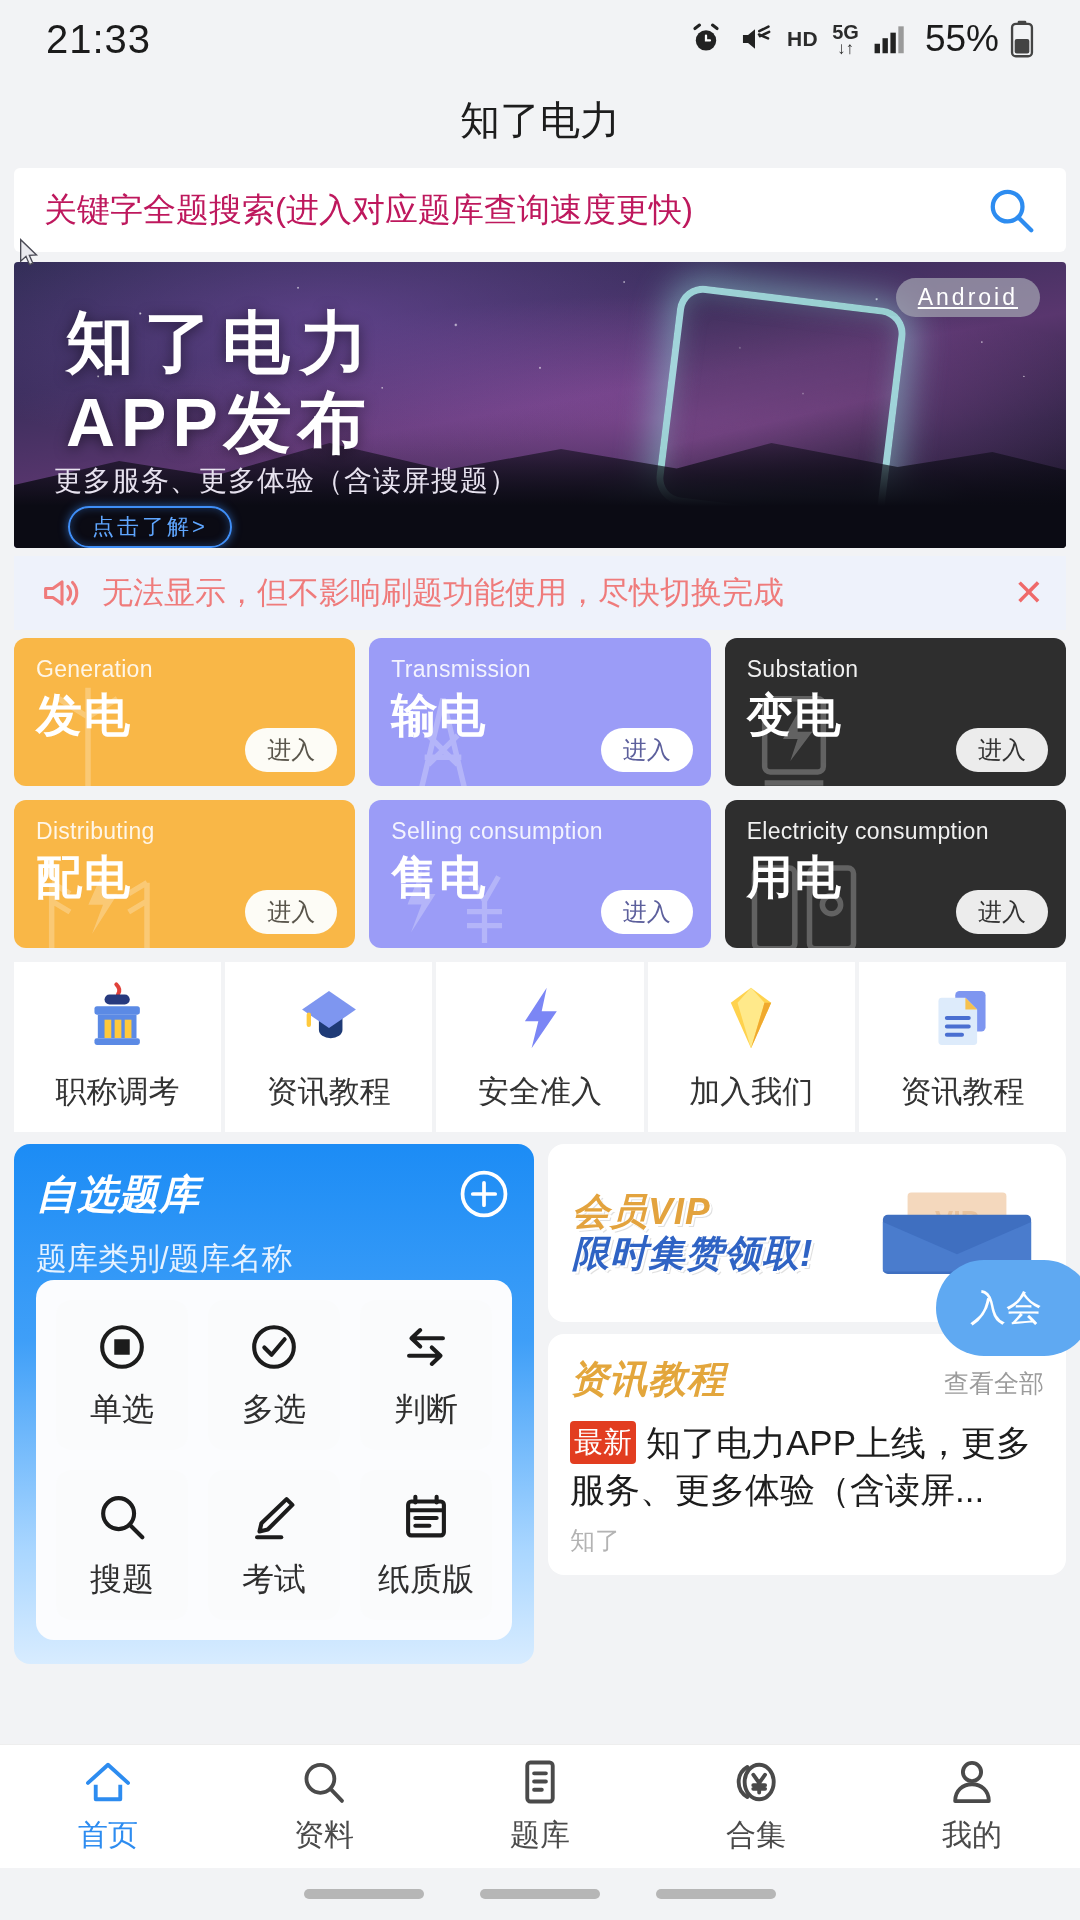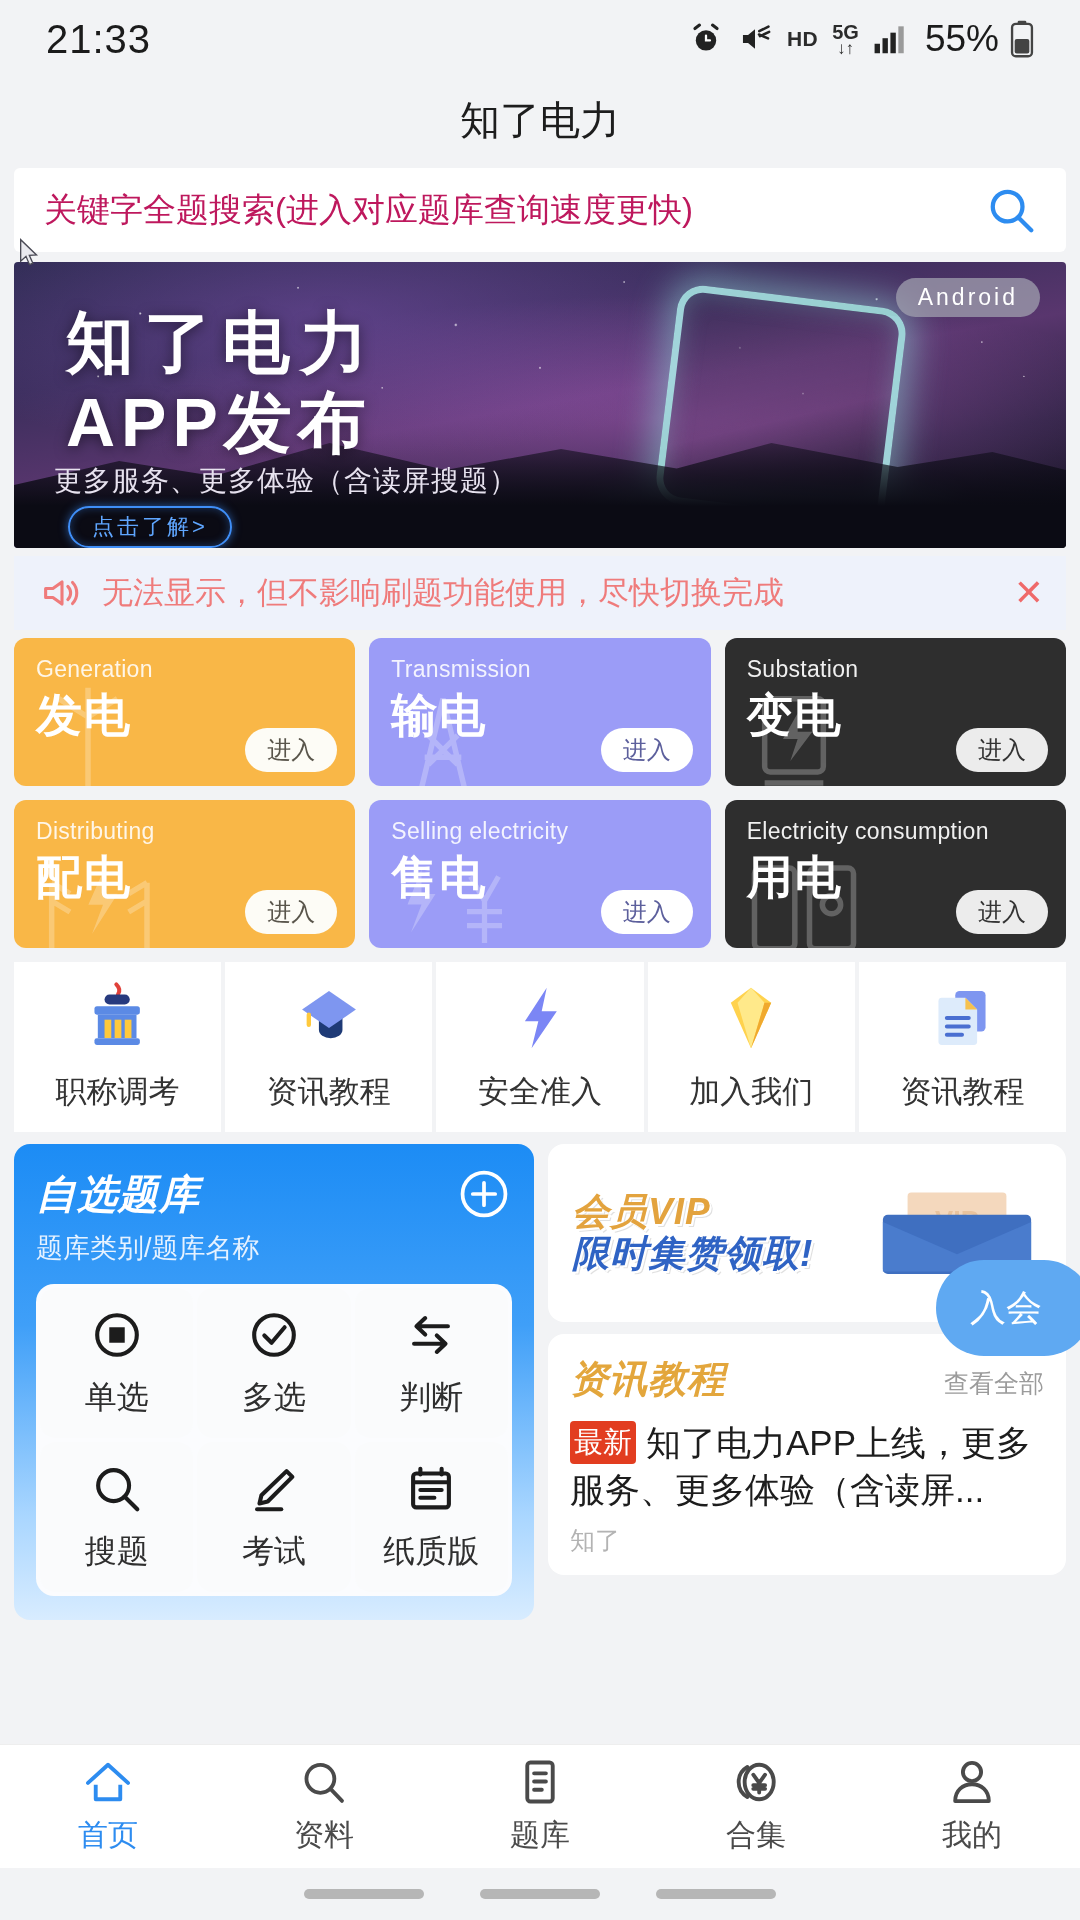--- a/index.html
+++ b/index.html
@@ -82,21 +82,21 @@
     font-size:28px; letter-spacing:1px;
   }
   .bn-btn{
     position:absolute; left:54px; top:244px;
     border:2px solid #3f8ef7; border-radius:22px; color:#5fa6ff;
     font-size:22px; padding:4px 22px; letter-spacing:3px;
     box-shadow:0 0 10px rgba(60,140,250,.6), inset 0 0 8px rgba(60,140,250,.35);
   }
   .bn-badge{
     position:absolute; right:26px; top:16px; background:rgba(160,160,175,.75);
-    color:#fff; font-size:23px; letter-spacing:3px; padding:6px 22px; border-radius:20px;
+    color:#fff; font-size:23px; letter-spacing:3px; padding:6px 22px; border-radius:20px;text-decoration:underline;
   }
   .device{
     position:absolute; right:170px; top:34px; width:230px; height:220px;
     border-radius:26px; transform:rotate(7deg);
     border:7px solid rgba(173,240,236,.85);
     background:linear-gradient(160deg, rgba(55,45,85,.75), rgba(120,70,130,.45) 55%, rgba(25,22,40,.8));
     box-shadow:0 0 34px 10px rgba(150,235,230,.45), inset 0 0 24px rgba(150,235,230,.25);
   }
   .device-base{
     position:absolute; right:120px; bottom:26px; width:340px; height:16px; border-radius:8px;
@@ -142,24 +142,24 @@
   .qlabel{ font-size:31px; color:#333; }
 
   
   .lower{ margin:12px 14px 0; display:flex; gap:14px; align-items:flex-start;}
   .bankcard{
     width:520px; border-radius:16px; padding:22px 22px 24px;
     background:linear-gradient(180deg,#1c8cf5 0%,#3f9ff8 38%,#a9d6ff 78%,#d8ecff 100%);
   }
   .bank-head{ display:flex; align-items:center; justify-content:space-between;}
   .bank-title{ font-size:40px; font-weight:bold; font-style:italic; color:#fff; letter-spacing:1px;}
-  .bank-sub{ font-size:27px; color:#e6f2ff; margin-top:8px;}
+  .bank-sub{ font-size:31px; color:#e6f2ff; margin-top:16px;}
   .bank-grid{
-    margin-top:18px; background:#fbfcfe; border-radius:18px; padding:4px;
-    display:grid; grid-template-columns:repeat(3,1fr); gap:4px;
+    background:#fbfcfe; border-radius:18px; padding:20px;
+    display:grid; grid-template-columns:repeat(3,1fr); gap:20px;
   }
   .bcell{
     height:150px; background:#fafbfc; border-radius:16px;
     display:flex; flex-direction:column; align-items:center; justify-content:center; gap:12px;
   }
   .bcell-label{ font-size:32px; color:#2f2f2f;}
 
   .rightcol{ flex:1; display:flex; flex-direction:column; gap:12px; position:relative;}
   .vipcard{
     background:#fff; border-radius:16px; height:178px; position:relative; overflow:visible;
@@ -315,21 +315,21 @@
     </svg>
     <div class="card-en">Distributing</div>
     <div class="card-cn">配电</div>
     <div class="card-enter">进入</div>
   </div>
   <div class="card purple">
     <svg class="card-art" width="140" height="110" viewBox="0 0 80 60" fill="none" stroke="#fff" stroke-width="3">
       <path d="M22 12 L14 32 h8 l-6 16 14-22h-8z" fill="#fff" stroke="none"></path>
       <path d="M50 16 L58 30 L66 16 M58 30 V54 M48 36 H68 M48 44 H68"></path>
     </svg>
-    <div class="card-en">Selling electricity</div>
+    <div class="card-en">Selling consumption</div>
     <div class="card-cn">售电</div>
     <div class="card-enter">进入</div>
   </div>
   <div class="card dark">
     <svg class="card-art" width="130" height="110" viewBox="0 0 70 60" fill="none" stroke="#fff" stroke-width="3">
       <rect x="8" y="12" width="22" height="44" rx="3"></rect>
       <rect x="38" y="12" width="24" height="44" rx="3"></rect>
       <circle cx="50" cy="32" r="5"></circle>
     </svg>
     <div class="card-en">Electricity consumption</div>

